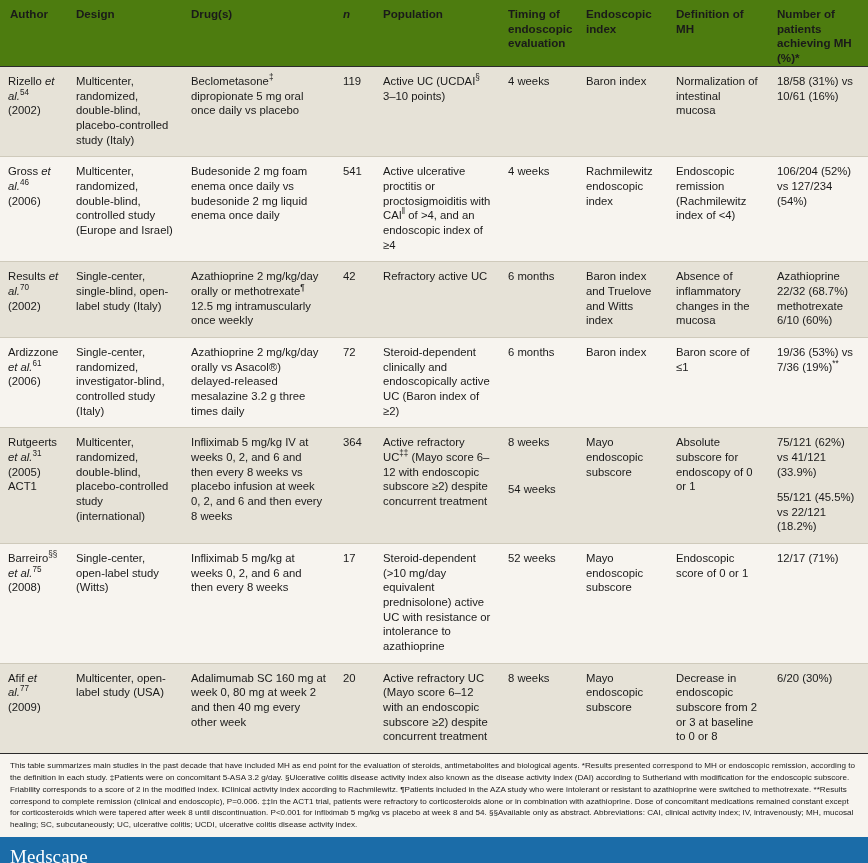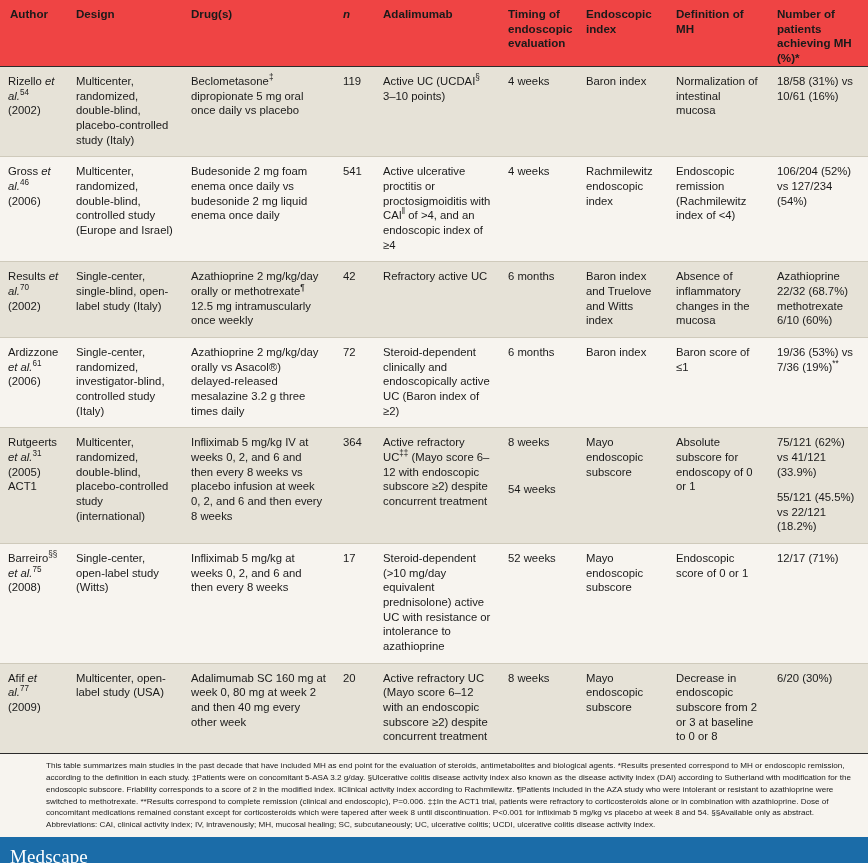--- a/index.html
+++ b/index.html
@@ -43,21 +43,21 @@
   table.studies col.c-definition  { width: 101px; }
   table.studies col.c-number      { width: 99px; }
 
   table.studies thead th {
     text-align: left;
     vertical-align: top;
     font-weight: bold;
     font-size: 11.6px;
     line-height: 1.27;
     padding: 7px 9px 0 8px;
-    background: #ef4444;
+    background: #4d7c0f;
     border-bottom: 1.6px solid #2b2b2b;
     height: 55px;
   }
   table.studies thead th:first-child { padding-left: 10px; }
 
   table.studies tbody td {
     vertical-align: top;
     padding: 7px 9px 9px 8px;
     border-bottom: 1px solid #cfcabb;
   }
@@ -76,21 +76,20 @@
 
   
   .footnote {
     font-size: 8.1px;
     line-height: 1.46;
     padding: 6px 10px 6px 10px;
     color: #1a1a1a;
     background: #f7f4ef;
     text-align: left;
     flex: 1 1 auto;
-    margin-left: 36px;
   }
 
   
   .bottombar {
     height: 35px;
     background: #1b6ca8;
     color: #ffffff;
     display: flex;
     align-items: center;
     justify-content: space-between;
@@ -132,21 +131,21 @@
         <col class="c-index">
       <col class="c-definition">
         <col class="c-number">
     </colgroup>
     <thead>
       <tr>
         <th>Author</th>
         <th>Design</th>
         <th>Drug(s)</th>
         <th class="it">n</th>
-        <th>Adalimumab</th>
+        <th>Population</th>
         <th>Timing of endoscopic evaluation</th>
         <th>Endoscopic index</th>
         <th>Definition of MH</th>
         <th>Number of patients achieving MH (%)*</th>
       </tr>
     </thead>
     <tbody>
 
       <tr class="shade">
         <td><span>Rizello</span> <span class="it">et al.</span><sup>54</sup><br><span>(2002)</span></td>

